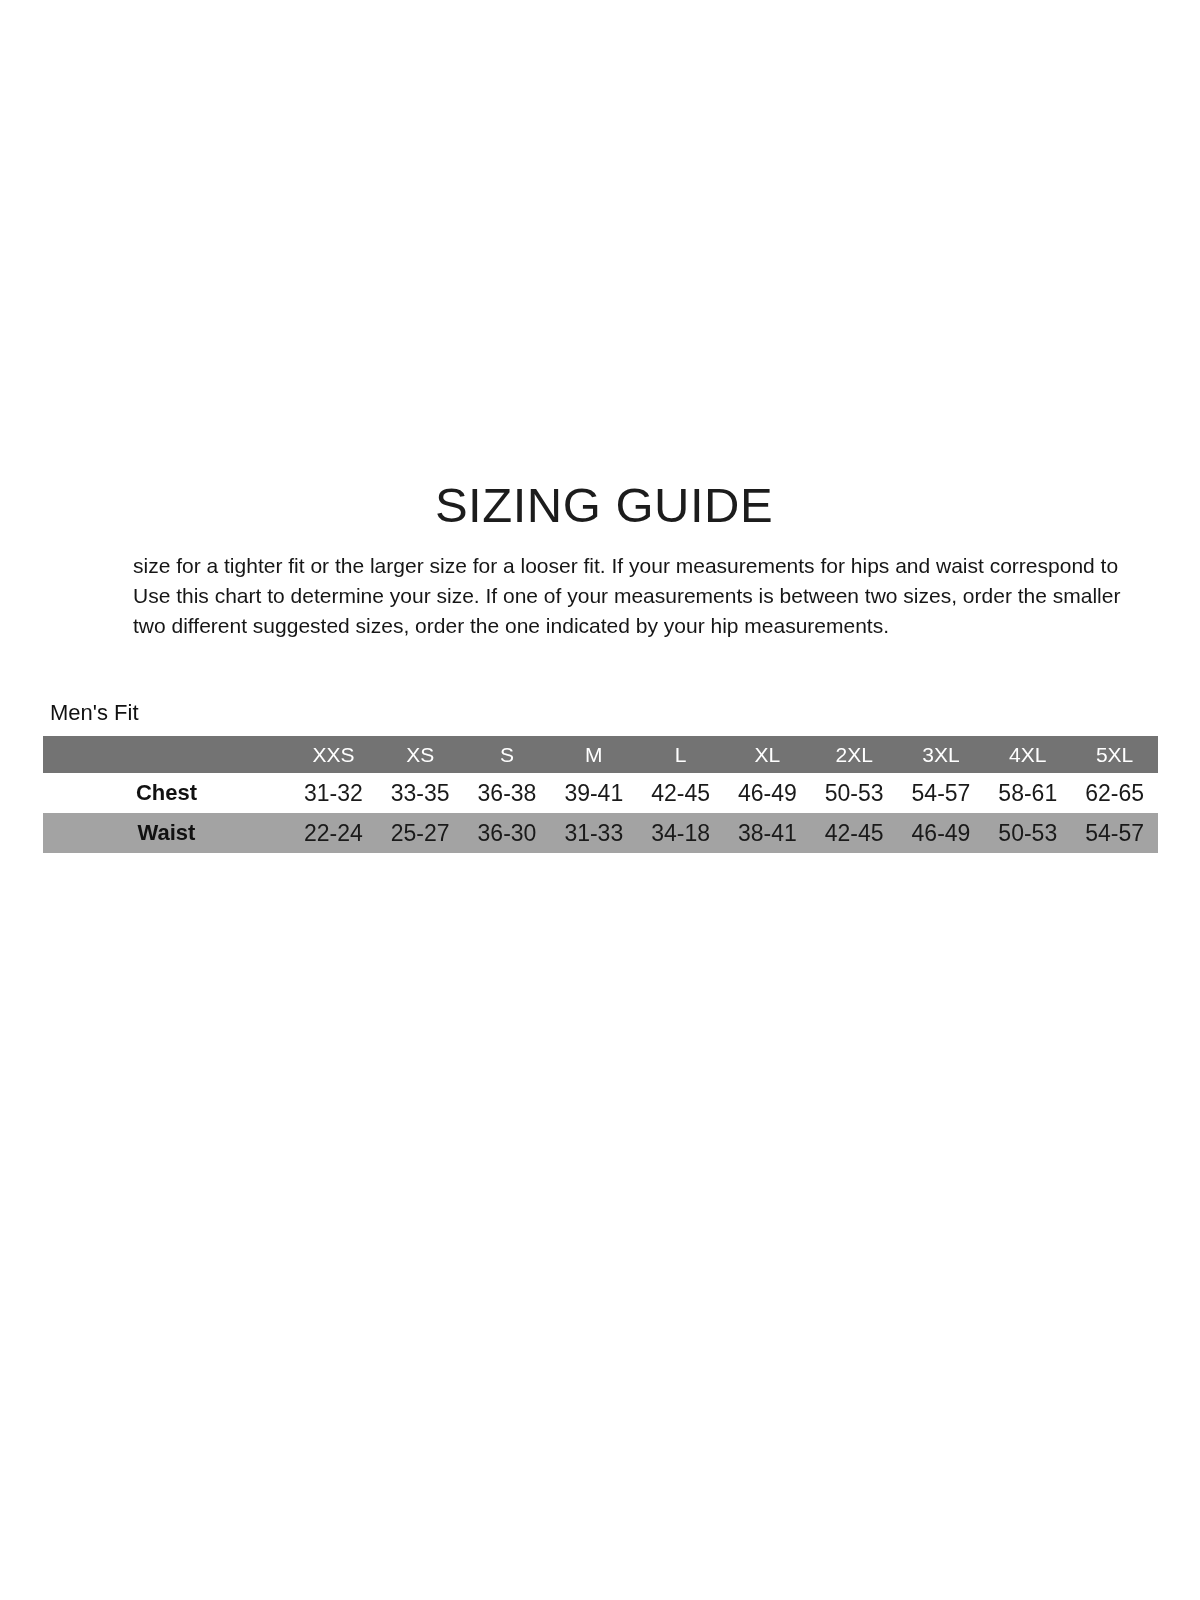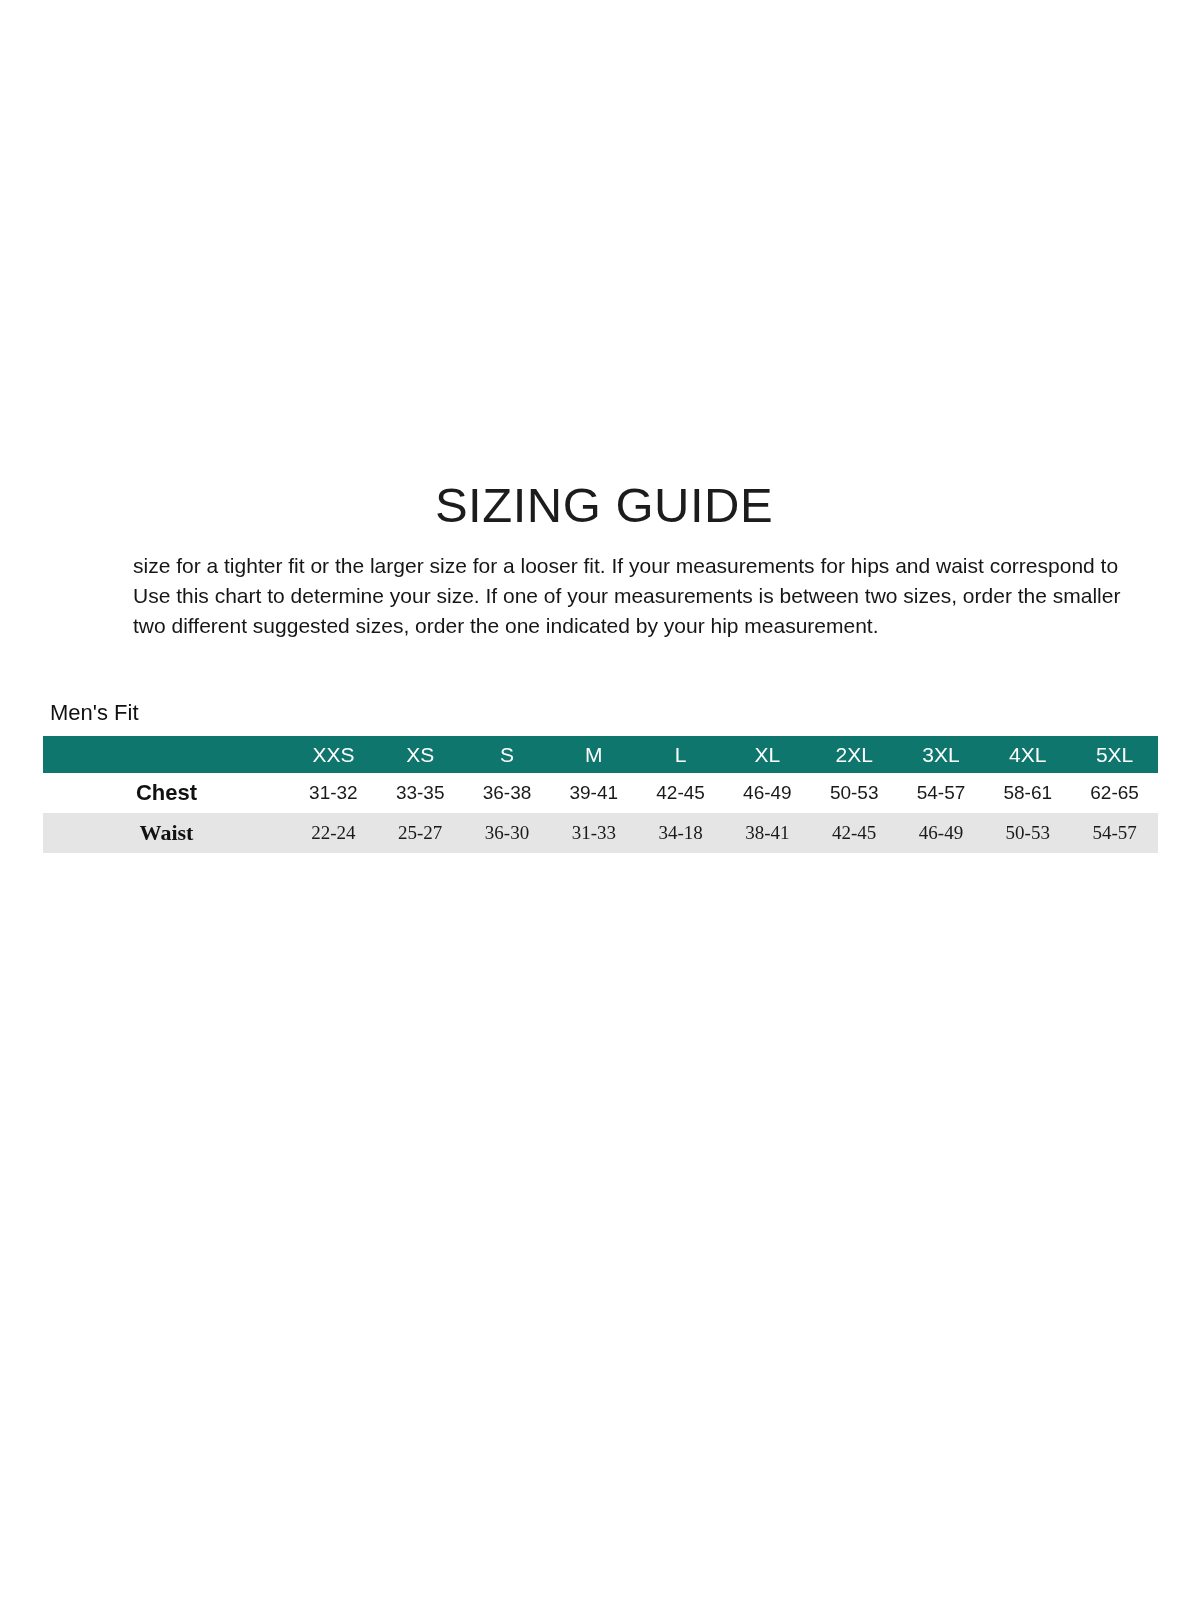--- a/index.html
+++ b/index.html
@@ -58,64 +58,63 @@
     table-layout: fixed;
     font-family: "Liberation Sans", sans-serif;
   }
   table.size-table th.corner {
     width: 247px;
   }
   table.size-table thead tr {
     height: 37px;
   }
   table.size-table thead th {
-    background: #0f766e;
+    background: #737373;
     color: #ffffff;
     font-weight: 400;
     font-size: 21px;
     text-align: center;
     vertical-align: middle;
     padding: 0;
   }
   table.size-table tbody tr {
     height: 40px;
   }
   table.size-table tbody tr.alt {
-    background: #e5e5e5;
-    font-family: Liberation Serif, serif;
+    background: #a3a3a3;
   }
   table.size-table tbody th {
     font-size: 22px;
     font-weight: 700;
     text-align: center;
     vertical-align: middle;
     color: #111111;
     padding: 0;
     margin-top: 48px;
   }
   table.size-table tbody td {
-    font-size: 19px;
+    font-size: 23px;
     font-weight: 400;
     text-align: center;
     vertical-align: middle;
     color: #1a1a1a;
     padding: 0;
   }
 </style>
 </head>
 <body>
 
 <div class="page">
 
   <h1 class="page-title">SIZING GUIDE</h1>
 
   <div class="intro">
     <div class="intro-line">size for a tighter fit or the larger size for a looser fit. If your measurements for hips and waist correspond to</div>
     <div class="intro-line">Use this chart to determine your size. If one of your measurements is between two sizes, order the smaller</div>
-    <div class="intro-line">two different suggested sizes, order the one indicated by your hip measurement.</div>
+    <div class="intro-line">two different suggested sizes, order the one indicated by your hip measurements.</div>
   </div>
 
   <div class="section-label">Men's Fit</div>
 
   <table class="size-table">
     <thead>
       <tr>
         <th class="corner"></th>
       <th>XXS</th>
           <th>XS</th>

